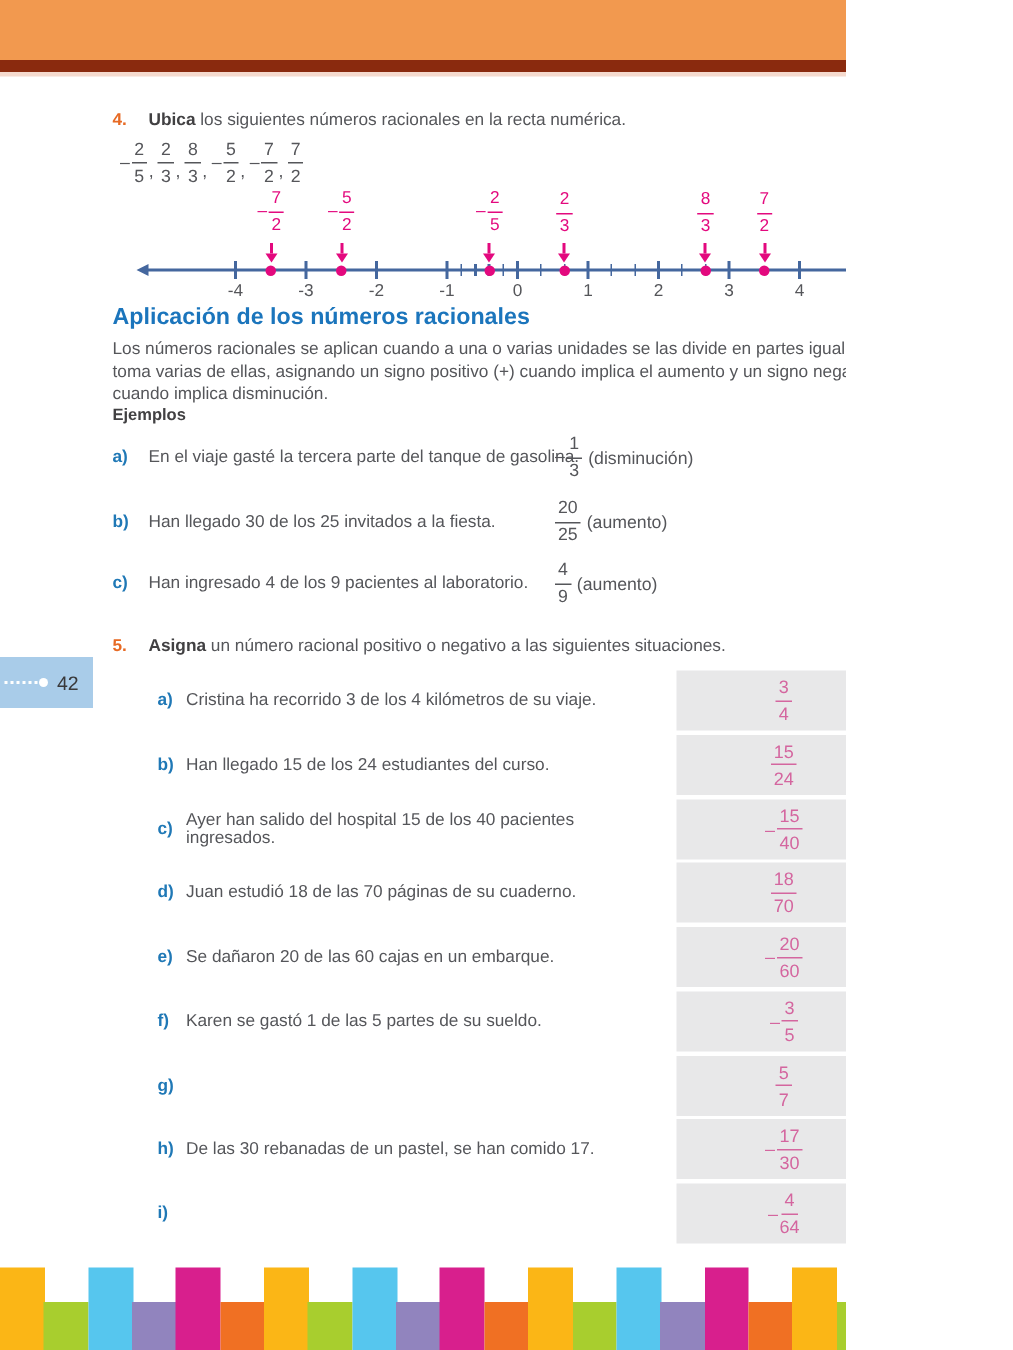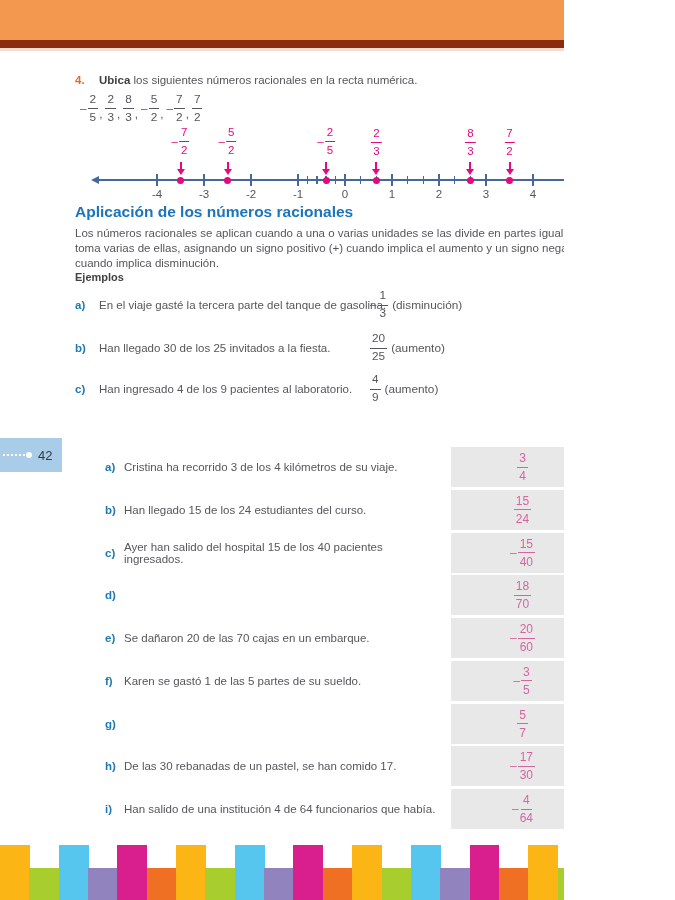--- a/index.html
+++ b/index.html
@@ -252,20 +252,23 @@
             <span class="frac">
               <span class="n">4</span>
               <span class="d">9</span>
             </span>
           </span>
           <span>(aumento)</span>
         </span>
       </div>
     </div>
 
+  <div class="exheader" style="top:424px;">
+    <span class="exnum">5.</span><span class="exverb">Asigna</span><span class="extext"> un número racional positivo o negativo a las siguientes situaciones.</span>
+  </div>
 
   <div class="badge">
     <span class="dotline"></span>
     <span class="dot"></span>
     <span class="num">42</span>
   </div>
 
   <div id="items">
       <div class="item" style="top: 447px;">
         <span class="letter">a)</span>
@@ -299,32 +302,33 @@
         <span class="fracwrap">
           <span class="minus">–</span>
           <span class="frac">
             <span class="n">15</span>
             <span class="d">40</span>
           </span>
         </span>
       </div>
       <div class="item" style="top: 575.25px;">
         <span class="letter">d)</span>
+        <span>Juan estudió 18 de las 70 páginas de su cuaderno.</span>
       </div>
       <div class="abox" style="top: 575.25px;">
         <span class="fracwrap">
           <span class="frac">
             <span class="n">18</span>
             <span class="d">70</span>
           </span>
         </span>
       </div>
       <div class="item" style="top: 618px;">
         <span class="letter">e)</span>
-        <span>Se dañaron 20 de las 70 cajas en un embarque.</span>
+        <span>Se dañaron 20 de las 60 cajas en un embarque.</span>
       </div>
       <div class="abox" style="top: 618px;">
         <span class="fracwrap">
           <span class="minus">–</span>
           <span class="frac">
             <span class="n">20</span>
             <span class="d">60</span>
           </span>
         </span>
       </div>
@@ -360,21 +364,20 @@
         <span class="fracwrap">
           <span class="minus">–</span>
           <span class="frac">
             <span class="n">17</span>
             <span class="d">30</span>
           </span>
         </span>
       </div>
       <div class="item" style="top: 789px;">
         <span class="letter">i)</span>
-        <span>Han salido de una institución 4 de 64 funcionarios que había.</span>
       </div>
       <div class="abox" style="top: 789px;">
         <span class="fracwrap">
           <span class="minus">–</span>
           <span class="frac">
             <span class="n">4</span>
             <span class="d">64</span>
           </span>
         </span>
       </div>

